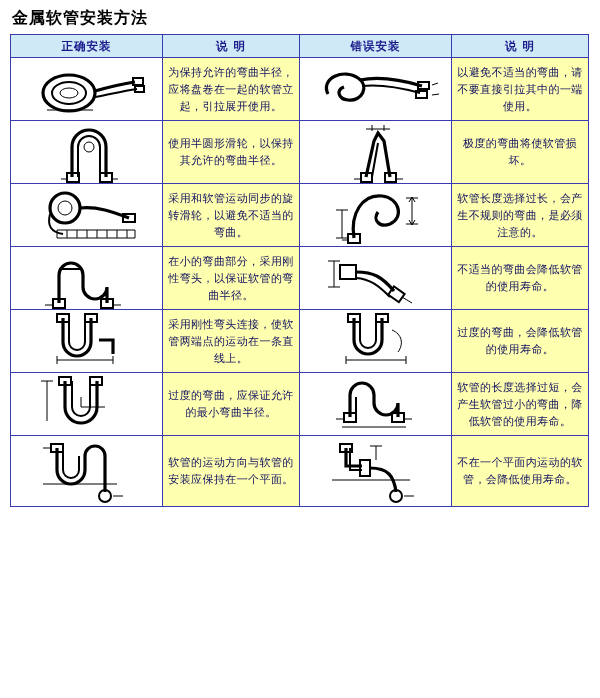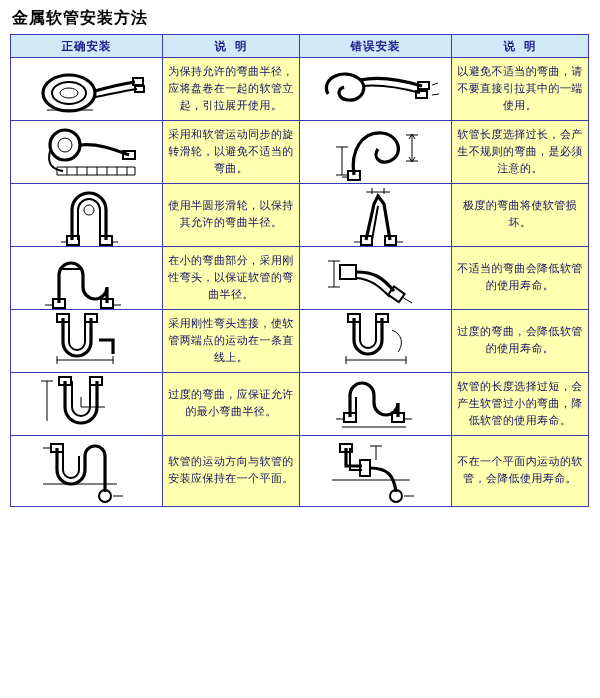--- a/index.html
+++ b/index.html
@@ -26,21 +26,20 @@
     color: #000;
     letter-spacing: 1px;
     margin: 2px 0 6px 2px;
     line-height: 20px;
   }
   table.main {
     border-collapse: collapse;
     width: 578px;
     table-layout: fixed;
     border: 1px solid #2222aa;
-    font-family: Liberation Mono, monospace;
   }
   table.main td, table.main th {
     border: 1px solid #3b3bb0;
     padding: 0;
     vertical-align: middle;
   }
   thead th {
     background: #cfe9f7;
     color: #1a1a8c;
     font-size: 11.5px;
@@ -125,20 +124,45 @@
             <rect class="med" x="110" y="31" width="11" height="7"></rect>
             <path class="thin" d="M126 25 L 132 23 M126 35 L 133 34"></path>
           </svg>
         </td>
         <td class="desccell">以避免不适当的弯曲，请不要直接引拉其中的一端使用。</td>
       </tr>
 
       <tr>
         <td class="imgcell">
           <svg class="fig" width="140" height="62" viewBox="0 0 140 62">
+            <path class="thick" d="M55 56 L 55 26 A 17 17 0 0 1 89 26 L 89 56"></path>
+            <path class="med" d="M61 56 L 61 26 A 11 11 0 0 1 83 26 L 83 56"></path>
+            <circle class="thin" cx="72" cy="26" r="5"></circle>
+            <rect class="med" x="50" y="52" width="12" height="9"></rect>
+            <rect class="med" x="83" y="52" width="12" height="9"></rect>
+            <path class="thin" d="M44 58 L 50 58 M95 58 L 101 58"></path>
+          </svg>
+        </td>
+        <td class="desccell">使用半圆形滑轮，以保持其允许的弯曲半径。</td>
+        <td class="imgcell">
+          <svg class="fig" width="140" height="62" viewBox="0 0 140 62">
+            <path class="thick" d="M60 56 L 68 20 L 72 12 L 78 20 L 84 56"></path>
+            <path class="med" d="M66 56 L 72 22"></path>
+            <rect class="med" x="55" y="52" width="11" height="9"></rect>
+            <rect class="med" x="79" y="52" width="11" height="9"></rect>
+            <path class="thin" d="M60 8 L 84 8 M66 4 L 66 10 M78 4 L 78 10"></path>
+            <path class="thin" d="M48 58 L 55 58 M90 58 L 97 58"></path>
+          </svg>
+        </td>
+        <td class="desccell">极度的弯曲将使软管损坏。</td>
+      </tr>
+
+      <tr>
+        <td class="imgcell">
+          <svg class="fig" width="140" height="62" viewBox="0 0 140 62">
             <circle class="thick" cx="48" cy="24" r="15"></circle>
             <circle class="thin" cx="48" cy="24" r="7"></circle>
             <path class="thick" d="M63 24 C 80 22, 96 28, 112 34"></path>
             <path class="med" d="M33 30 C 30 42, 34 48, 46 50"></path>
             <rect class="med" x="106" y="30" width="12" height="8"></rect>
             <path class="thin" d="M40 46 L 118 46 L 118 54 L 40 54 Z"></path>
             <path class="thin" d="M50 46 L 50 54 M60 46 L 60 54 M70 46 L 70 54 M80 46 L 80 54 M90 46 L 90 54 M100 46 L 100 54 M110 46 L 110 54"></path>
           </svg>
         </td>
         <td class="desccell">采用和软管运动同步的旋转滑轮，以避免不适当的弯曲。</td>
@@ -146,45 +170,20 @@
           <svg class="fig" width="140" height="62" viewBox="0 0 140 62">
             <path class="thick" d="M48 54 C 44 30, 56 10, 76 12 C 94 14, 98 34, 84 40 C 74 44, 66 36, 72 28"></path>
             <rect class="med" x="42" y="50" width="12" height="9"></rect>
             <path class="thin" d="M36 56 L 42 56"></path>
             <path class="thin" d="M100 14 L 112 14 M100 40 L 112 40 M106 14 L 106 40"></path>
             <path class="thin" d="M103 18 L 106 13 L 109 18 M103 36 L 106 41 L 109 36"></path>
             <path class="thin" d="M30 26 L 42 26 M30 54 L 42 54 M36 26 L 36 54"></path>
           </svg>
         </td>
         <td class="desccell">软管长度选择过长，会产生不规则的弯曲，是必须注意的。</td>
-      </tr>
-
-      <tr>
-        <td class="imgcell">
-          <svg class="fig" width="140" height="62" viewBox="0 0 140 62">
-            <path class="thick" d="M55 56 L 55 26 A 17 17 0 0 1 89 26 L 89 56"></path>
-            <path class="med" d="M61 56 L 61 26 A 11 11 0 0 1 83 26 L 83 56"></path>
-            <circle class="thin" cx="72" cy="26" r="5"></circle>
-            <rect class="med" x="50" y="52" width="12" height="9"></rect>
-            <rect class="med" x="83" y="52" width="12" height="9"></rect>
-            <path class="thin" d="M44 58 L 50 58 M95 58 L 101 58"></path>
-          </svg>
-        </td>
-        <td class="desccell">使用半圆形滑轮，以保持其允许的弯曲半径。</td>
-        <td class="imgcell">
-          <svg class="fig" width="140" height="62" viewBox="0 0 140 62">
-            <path class="thick" d="M60 56 L 68 20 L 72 12 L 78 20 L 84 56"></path>
-            <path class="med" d="M66 56 L 72 22"></path>
-            <rect class="med" x="55" y="52" width="11" height="9"></rect>
-            <rect class="med" x="79" y="52" width="11" height="9"></rect>
-            <path class="thin" d="M60 8 L 84 8 M66 4 L 66 10 M78 4 L 78 10"></path>
-            <path class="thin" d="M48 58 L 55 58 M90 58 L 97 58"></path>
-          </svg>
-        </td>
-        <td class="desccell">极度的弯曲将使软管损坏。</td>
       </tr>
 
       <tr>
         <td class="imgcell">
           <svg class="fig" width="140" height="62" viewBox="0 0 140 62">
             <path class="thick" d="M42 56 L 42 28 A 12 12 0 0 1 66 28 L 66 40 A 12 12 0 0 0 90 40 L 90 56"></path>
             <rect class="med" x="36" y="52" width="12" height="9"></rect>
             <rect class="med" x="84" y="52" width="12" height="9"></rect>
             <path class="med" d="M44 22 L 64 22"></path>
             <path class="thin" d="M28 58 L 36 58 M96 58 L 104 58"></path>

